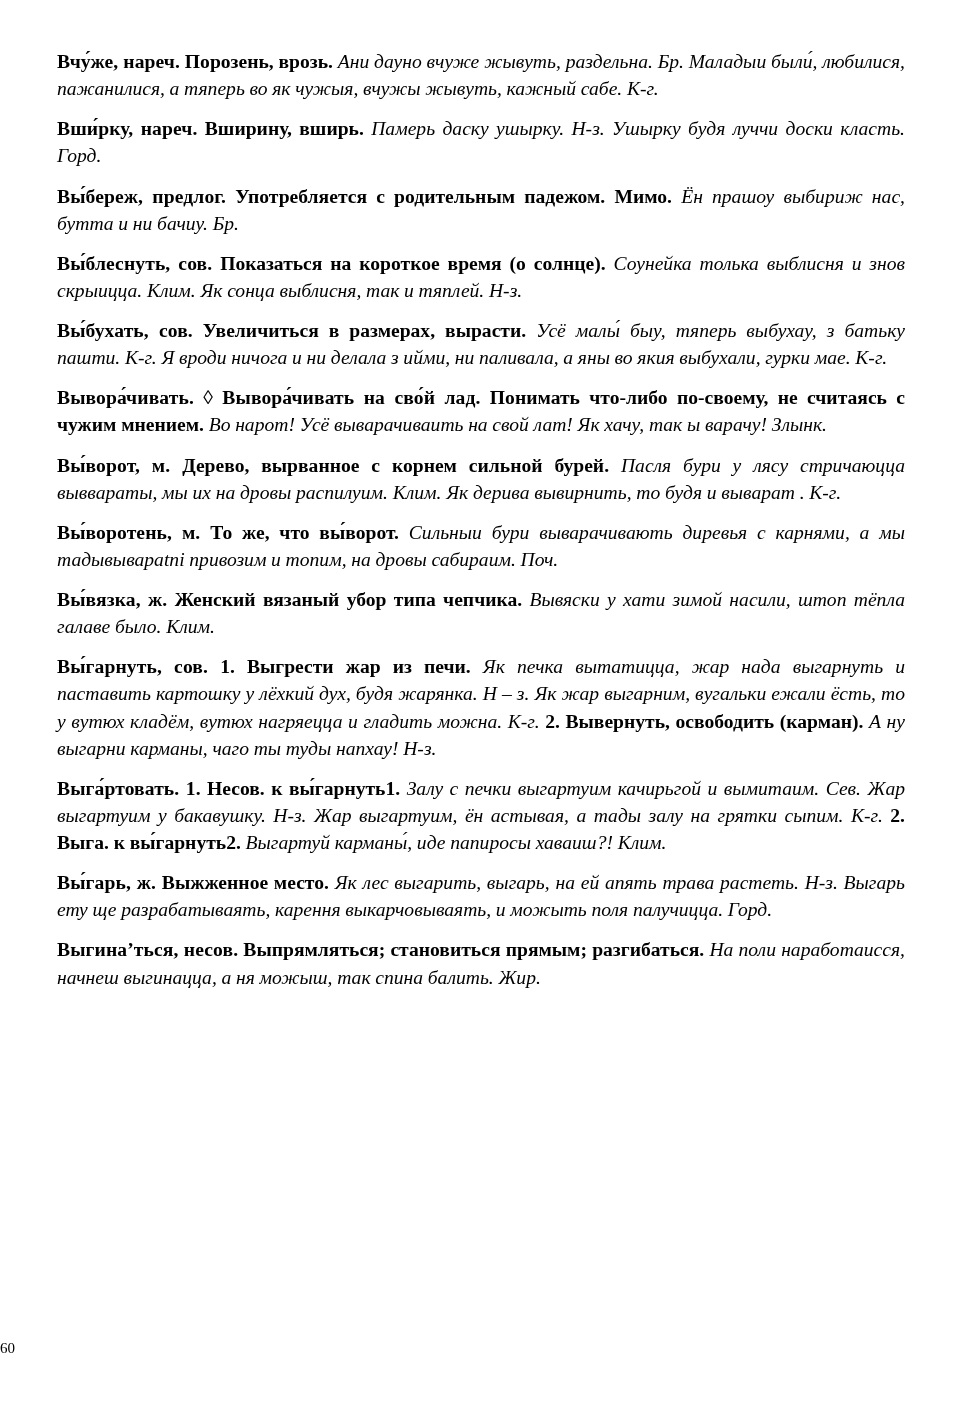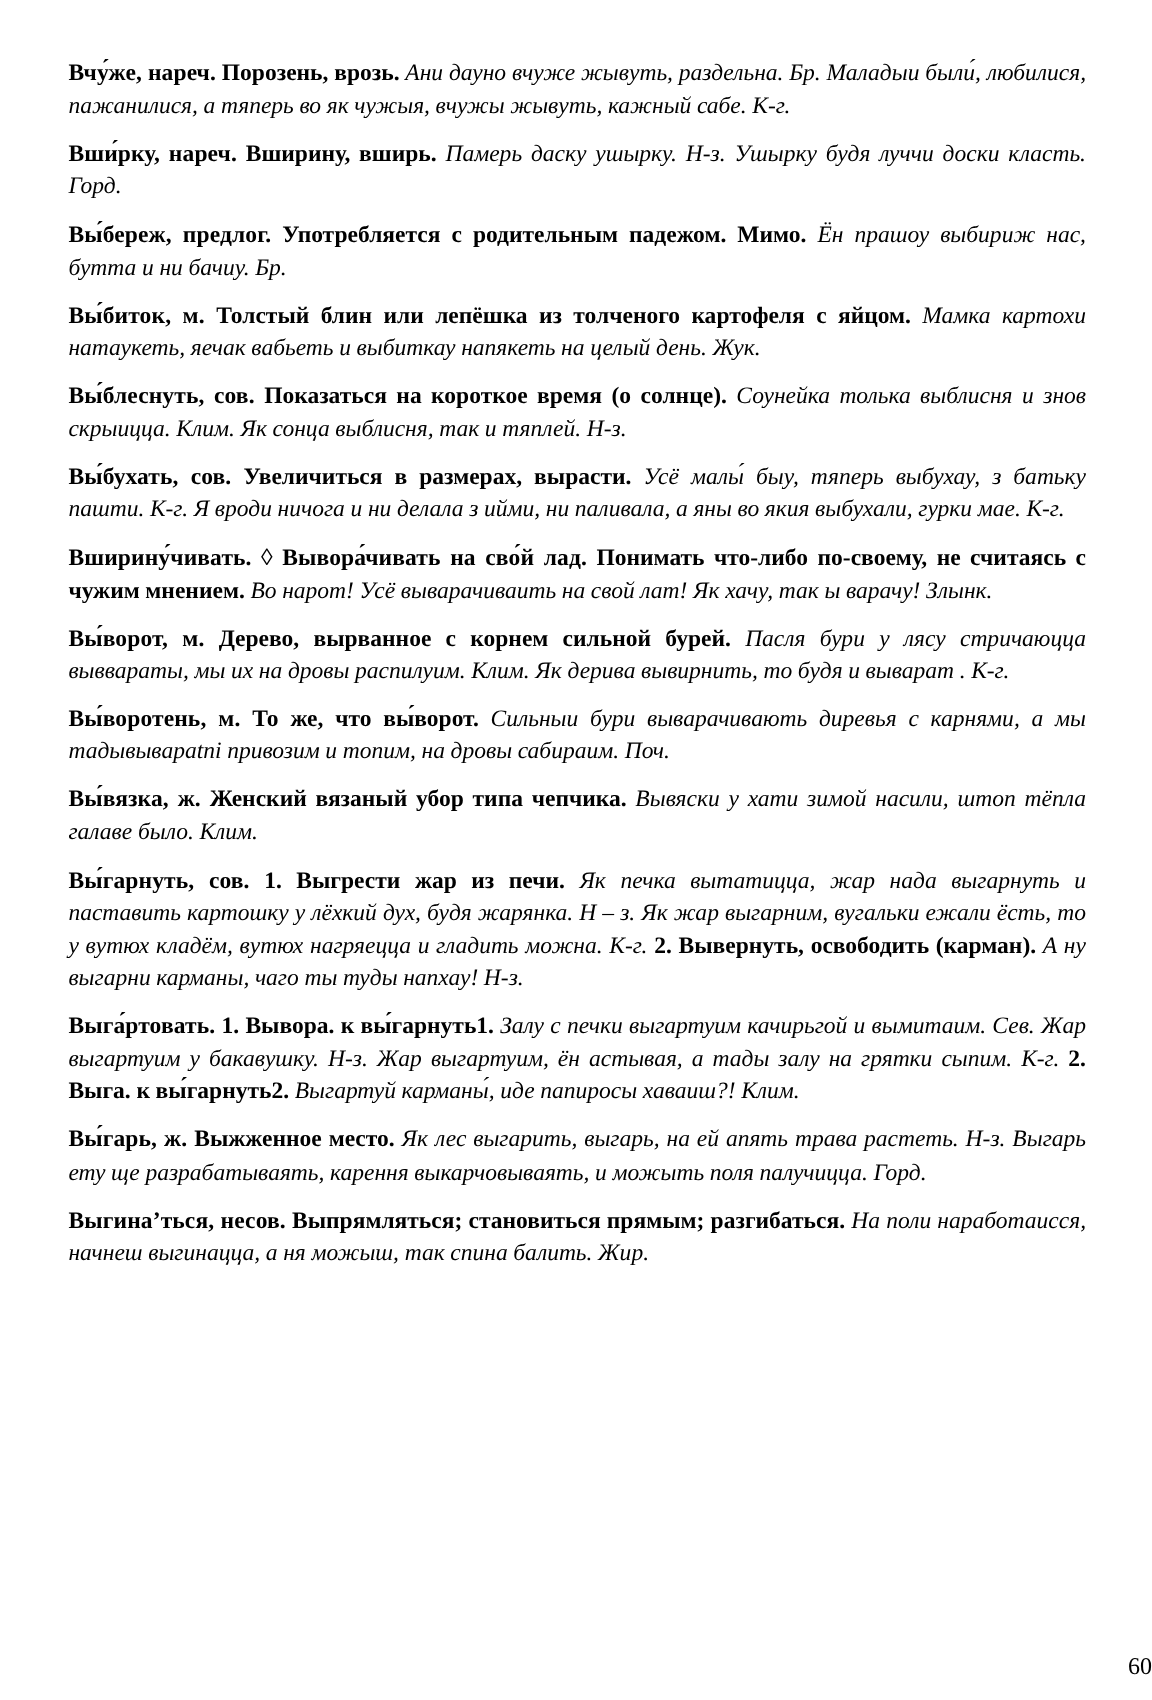--- a/index.html
+++ b/index.html
@@ -55,24 +55,24 @@
     font-weight: bold;
     font-style: normal;
   }
   .lozenge {
     font-weight: normal;
     font-style: normal;
   }
   .page-number {
     position: absolute;
     left: 0;
-    top: 1378px;
+    top: 1340px;
     width: 960px;
-    text-align: right;
-    font-size: 20px;
+    text-align: left;
+    font-size: 15px;
     font-family: "Liberation Serif", "DejaVu Serif", serif;
   }
 </style>
 </head>
 <body>
 
 <div class="page">
   <div class="page-body">
 
     <p class="entry">
@@ -86,41 +86,36 @@
       <span class="def">Вширину, вширь.</span>
       <span class="ex">Памерь даску ушырку. Н-з. Ушырку будя луччи доски класть. Горд.</span>
     </p>
 
     <p class="entry">
       <span class="hw">Вы́береж, предлог.</span>
       <span class="def">Употребляется с родительным падежом. Мимо.</span>
       <span class="ex">Ён прашоу выбириж нас, бутта и ни бачиу. Бр.</span>
     </p>
 
-    <p class="entry">
-      <span class="hw">Вы́биток, м.</span>
-      <span class="def">Толстый блин или лепёшка из толченого картофеля с яйцом.</span>
-      <span class="ex">Мамка картохи натаукеть, яечак вабьеть и выбиткау напякеть на целый день. Жук.</span>
-    </p>
 
     <p class="entry">
       <span class="hw">Вы́блеснуть, сов.</span>
       <span class="def">Показаться на короткое время (о солнце).</span>
       <span class="ex">Соунейка толька выблисня и знов скрыицца. Клим. Як сонца выблисня, так и тяплей. Н-з.</span>
     </p>
 
     <p class="entry">
       <span class="hw">Вы́бухать, сов.</span>
       <span class="def">Увеличиться в размерах, вырасти.</span>
       <span class="ex">Усё малы́ быу, тяперь выбухау, з батьку пашти. К-г. Я вроди ничога и ни делала з ийми, ни паливала, а яны во якия выбухали, гурки мае. К-г.</span>
     </p>
 
 
     <p class="entry">
-      <span class="hw">Вширину́чивать.</span>
+      <span class="hw">Вывора́чивать.</span>
       <span class="lozenge">◊</span>
       <span class="hw">Вывора́чивать на сво́й лад.</span>
       <span class="def">Понимать что-либо по-своему, не считаясь с чужим мнением.</span>
       <span class="ex">Во нарот! Усё выварачиваить на свой лат! Як хачу, так ы варачу! Злынк.</span>
     </p>
 
     <p class="entry">
       <span class="hw">Вы́ворот, м.</span>
       <span class="def">Дерево, вырванное с корнем сильной бурей.</span>
       <span class="ex">Пасля бури у лясу стричаюцца выввараты, мы их на дровы распилуим. Клим. Як дерива вывирнить, то будя и выварат . К-г.</span>
@@ -144,21 +139,21 @@
       <span class="def">Выгрести жар из печи.</span>
       <span class="ex">Як печка вытатицца, жар нада выгарнуть и паставить картошку у лёхкий дух, будя жарянка. Н – з. Як жар выгарним, вугальки ежали ёсть, то у вутюх кладём, вутюх нагряецца и гладить можна. К-г.</span>
       <span class="sense">2.</span>
       <span class="def">Вывернуть, освободить (карман).</span>
       <span class="ex">А ну выгарни карманы, чаго ты туды напхау! Н-з.</span>
     </p>
 
     <p class="entry">
       <span class="hw">Выга́ртовать.</span>
       <span class="sense">1.</span>
-      <span class="def">Вывора. к вы́гарнуть1.</span>
+      <span class="def">Несов. к вы́гарнуть1.</span>
       <span class="ex">Залу с печки выгартуим качирьгой и вымитаим. Сев. Жар выгартуим у бакавушку. Н-з. Жар выгартуим, ён астывая, а тады залу на грятки сыпим. К-г.</span>
       <span class="sense">2.</span>
       <span class="def">Выга. к вы́гарнуть2.</span>
       <span class="ex">Выгартуй карманы́, иде папиросы хаваиш?! Клим.</span>
     </p>
 
     <p class="entry">
       <span class="hw">Вы́гарь, ж.</span>
       <span class="def">Выжженное место.</span>
       <span class="ex">Як лес выгарить, выгарь, на ей апять трава растеть. Н-з. Выгарь ету ще разрабатываять, карення выкарчовываять, и можыть поля палучицца. Горд.</span>

